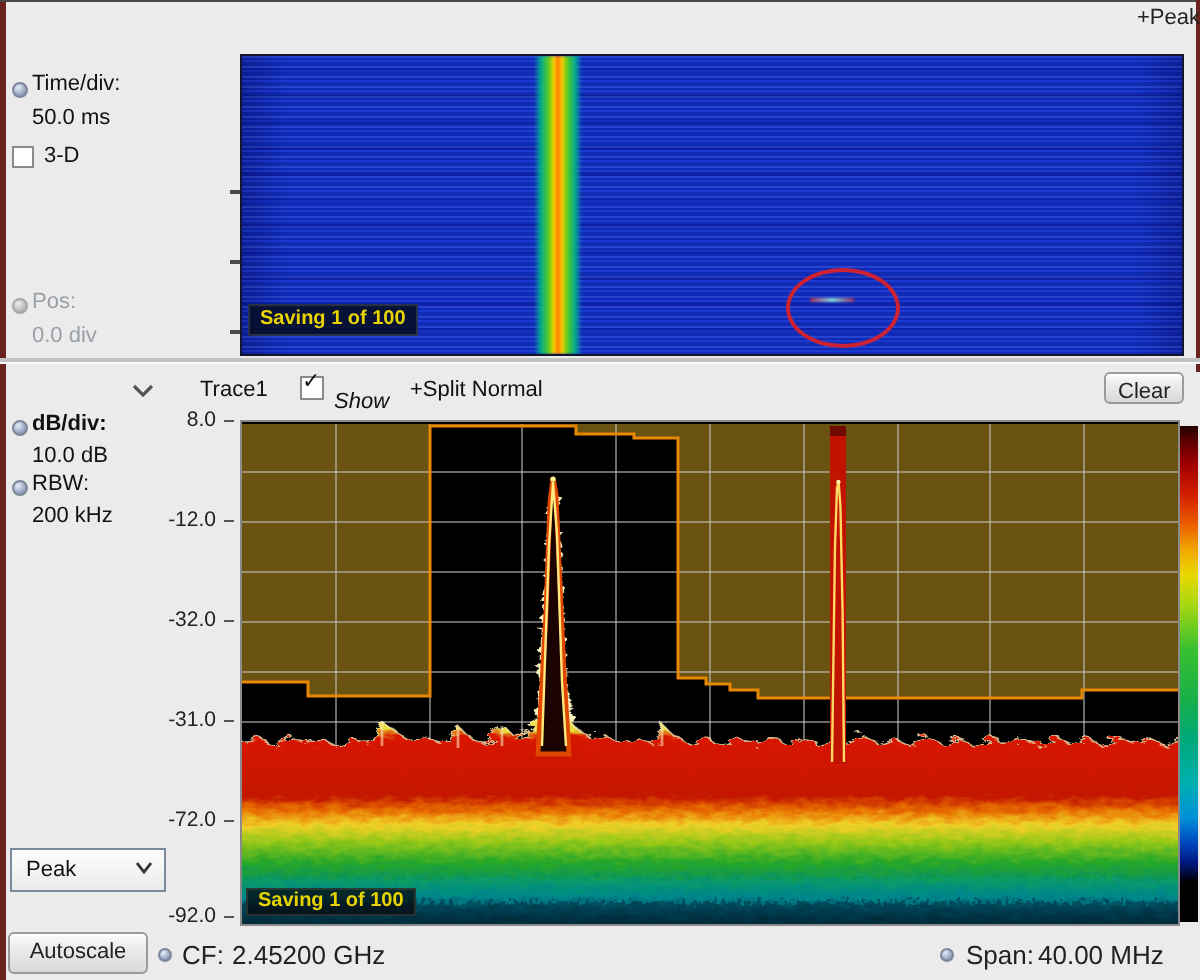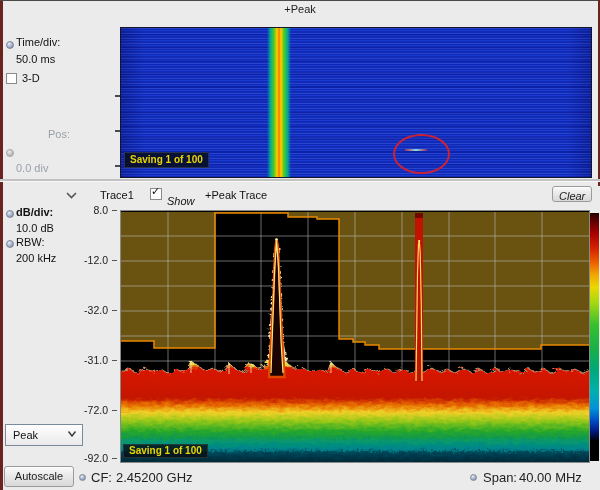--- a/index.html
+++ b/index.html
@@ -5,21 +5,21 @@
   html,body{margin:0;padding:0;}
   body{
     width:600px;height:490px;position:relative;overflow:hidden;
     background:#ebebeb;font-family:"Liberation Sans","DejaVu Sans",sans-serif;
     -webkit-font-smoothing:antialiased;color:#111;
   }
   .win-border-left{position:absolute;left:0;top:0;width:3px;height:490px;background:#6a2420;}
   .win-border-top{position:absolute;left:0;top:0;width:600px;height:1px;background:#4a4a4a;}
   .win-border-right{position:absolute;right:0;top:0;width:2px;height:186px;background:#6a2420;}
 
-  .panel-title{position:absolute;left:0;right:0;top:3px;text-align:center;font-size:11px;color:#222;}
+  .panel-title{position:absolute;left:0;right:0;top:3px;text-align:right;font-size:11px;color:#222;}
 
   
   .ctl{position:absolute;font-size:11px;}
   .knob{position:absolute;width:8px;height:8px;border-radius:50%;
     background:radial-gradient(circle at 35% 30%, #e8eef8, #9aa8c4 60%, #6d7b96);
     border:1px solid #7d8798;box-sizing:border-box;}
   .knob.dim{background:radial-gradient(circle at 35% 30%, #eee, #bcbcbc 60%, #9c9c9c);border-color:#a8a8a8;}
   .dim-text{color:#9aa0a8;}
   .cbx{position:absolute;width:11px;height:11px;background:#fff;border:1px solid #8a8a8a;box-sizing:border-box;}
   .cbx .check{position:absolute;left:0px;top:-3px;font-size:11px;font-weight:bold;color:#111;line-height:11px;}
@@ -87,21 +87,21 @@
 <div class="win-border-right"></div>
 
 <div class="panel-title">+Peak</div>
 
 <span class="knob" style="left:6px;top:41px;"></span>
 <div class="ctl" style="left:16px;top:36px;">Time/div:</div>
 <div class="ctl" style="left:16px;top:53px;">50.0 ms</div>
 <span class="cbx" style="left:6px;top:73px;"></span>
 <div class="ctl" style="left:22px;top:72px;">3-D</div>
 <span class="knob dim" style="left:6px;top:149px;"></span>
-<div class="ctl dim-text" style="left:16px;top:128px;margin-left:32px;">Pos:</div>
+<div class="ctl dim-text" style="left:16px;top:145px;">Pos:</div>
 <div class="ctl dim-text" style="left:16px;top:162px;">0.0 div</div>
 
 <div class="spectrogram">
   <div class="sg-stripe"></div>
   <div class="sg-dash"></div>
   <div class="sg-ellipse"></div>
   <div class="sg-saving">Saving 1 of 100</div>
 </div>
 <div class="sg-tick" style="left:115px;top:95px;"></div>
 <div class="sg-tick" style="left:115px;top:130px;"></div>
@@ -110,22 +110,22 @@
 <div class="divider"></div>
 
 <svg class="chev" viewBox="0 0 11 7">
   <polyline points="1,1 5.5,5.5 10,1" fill="none" stroke="#555" stroke-width="1.6"></polyline>
 </svg>
 <div class="toolbar-text" style="left:100px;top:189px;">Trace1</div>
 <span class="cbx" style="left:150px;top:188px;width:12px;height:12px;">
     <span class="check">✓</span>
   </span>
 <div class="toolbar-text" style="left:167px;top:195px;font-style:italic;">Show</div>
-<div class="toolbar-text" style="left:205px;top:189px;">+Peak Trace</div>
-<button class="btn" style="left:552px;top:186px;width:40px;height:16px;font-style:italic;">Clear</button>
+<div class="toolbar-text" style="left:205px;top:189px;">+Split Normal</div>
+<button class="btn" style="left:552px;top:186px;width:40px;height:16px;">Clear</button>
 
 <span class="knob" style="left:6px;top:210px;"></span>
 <div class="ctl" style="left:16px;top:206px;font-weight:bold;">dB/div:</div>
 <div class="ctl" style="left:16px;top:222px;">10.0 dB</div>
 <span class="knob" style="left:6px;top:240px;"></span>
 <div class="ctl" style="left:16px;top:236px;">RBW:</div>
 <div class="ctl" style="left:16px;top:252px;">200 kHz</div>
 
 <div class="ylabel" style="left:70px;top:204px;">8.0</div>
 <div class="ylabel" style="left:70px;top:254px;">-12.0</div>

